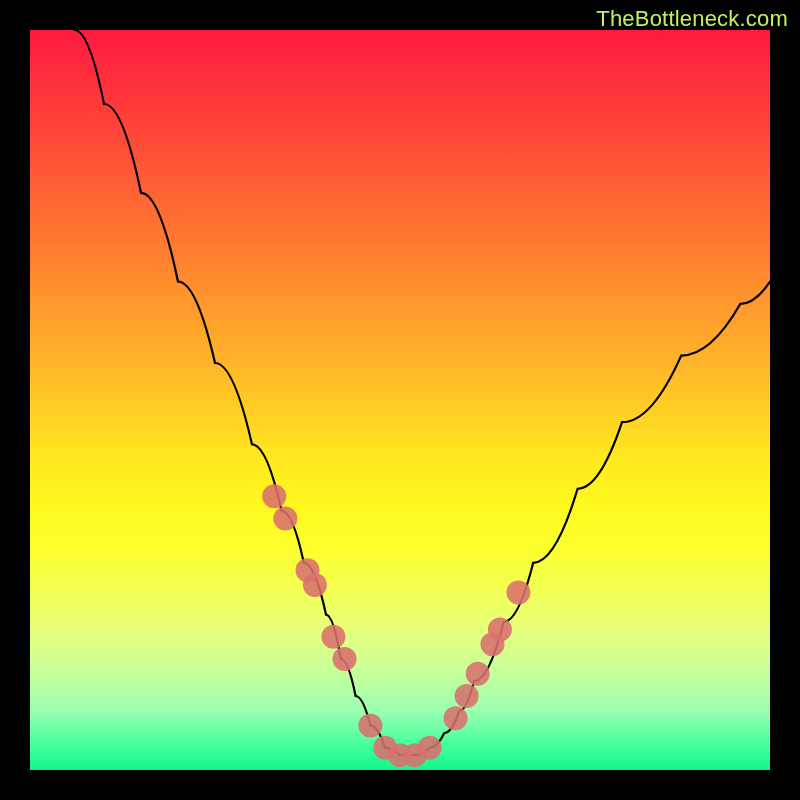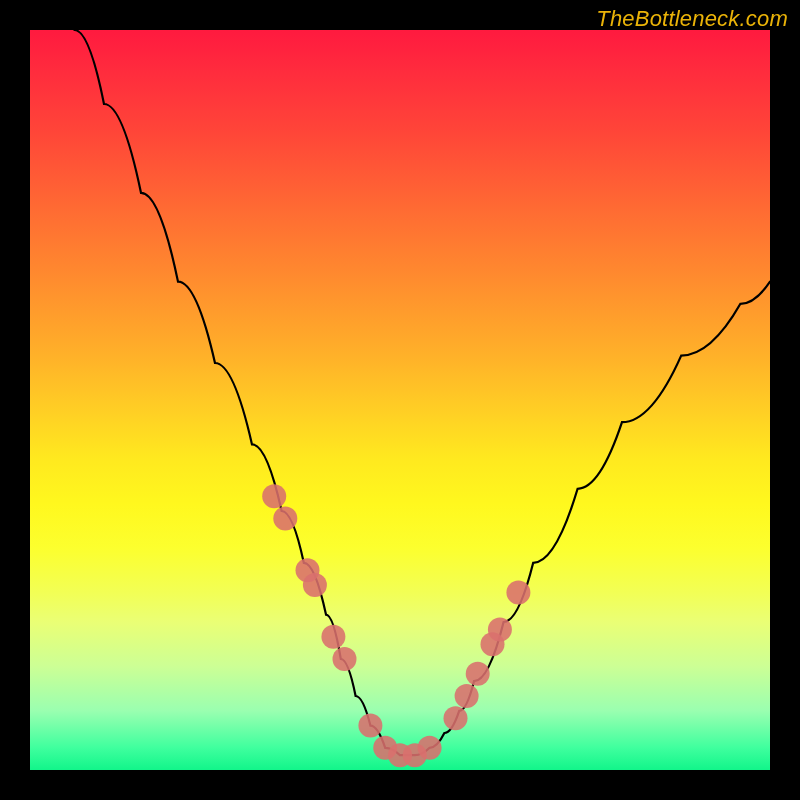--- a/index.html
+++ b/index.html
@@ -46,26 +46,25 @@
       #ccff95 86%,
       #9affb0 92%,
       #3fff9e 97%,
       #12f58a 100%
     );
   }
   .watermark {
     position: absolute;
     top: 6px;
     right: 12px;
-    color: #eab308;
+    color: #bef264;
     font-size: 22px;
     font-weight: 500;
     letter-spacing: 0.2px;
     z-index: 10;
-    font-style: italic;
   }
   svg.curve {
     position: absolute;
     inset: 0;
     width: 740px;
     height: 740px;
   }
 </style>
 </head>
 <body>

